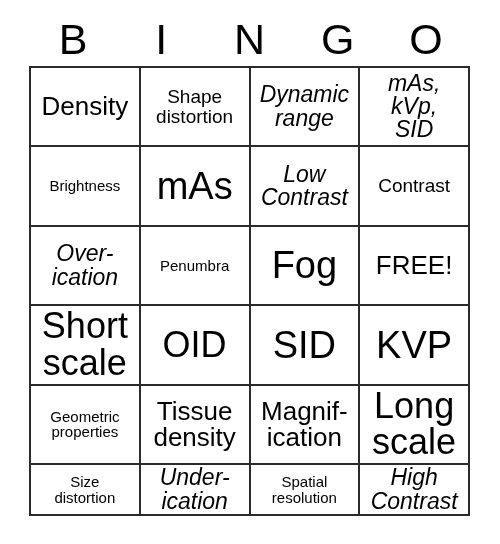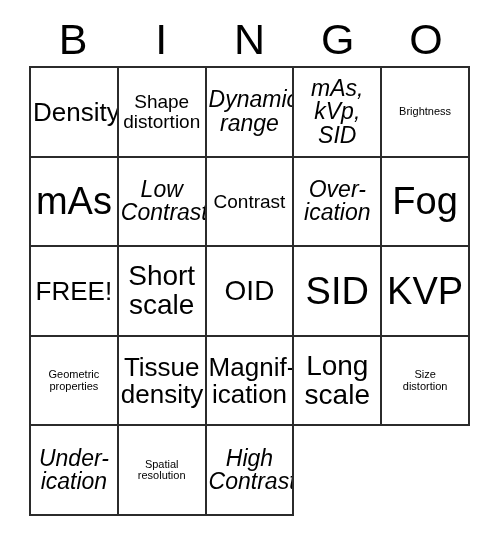--- a/index.html
+++ b/index.html
@@ -44,21 +44,21 @@
   }
 
   
   #bingo-grid {
     position: absolute;
     left: 29px;
     top: 66px;
     width: 441px;
     height: 450px;
     display: grid;
-    grid-template-columns: repeat(5, 1fr);
+    grid-template-columns: repeat(4, 1fr);
     grid-template-rows: repeat(5, 1fr);
     border-top: 2px solid #2b2b2b;
     border-left: 2px solid #2b2b2b;
     background: #ffffff;
   }
 
   .bingo-cell {
     border-right: 2px solid #2b2b2b;
     border-bottom: 2px solid #2b2b2b;
     display: flex;
@@ -72,25 +72,25 @@
 
   .cell-text {
     display: block;
     width: 100%;
     line-height: 1.02;
     white-space: pre-line;
     color: #000000;
   }
 
   
-  .fs-xs  .cell-text { font-size: 11px; }
+  .fs-xs  .cell-text { font-size: 15px; }
   .fs-s   .cell-text { font-size: 19px; }
   .fs-m   .cell-text { font-size: 23px; font-style: italic; }
   .fs-l   .cell-text { font-size: 26px; }
-  .fs-xl  .cell-text { font-size: 28px; }
+  .fs-xl  .cell-text { font-size: 36px; }
   .fs-xxl .cell-text { font-size: 38px; }
 </style>
 </head>
 <body>
 
 <div id="bingo-card">
 
   <div id="bingo-header">
     <div class="header-letter">B</div>
     <div class="header-letter">I</div>
@@ -125,20 +125,23 @@
       <div class="bingo-cell fs-m">
         <span class="cell-text">Low
 Contrast</span>
       </div>
       <div class="bingo-cell fs-s">
         <span class="cell-text">Contrast</span>
       </div>
       <div class="bingo-cell fs-m">
         <span class="cell-text">Over-
 ication</span>
+      </div>
+      <div class="bingo-cell fs-xs">
+        <span class="cell-text">Penumbra</span>
       </div>
       <div class="bingo-cell fs-xxl">
         <span class="cell-text">Fog</span>
       </div>
       <div class="bingo-cell fs-l">
         <span class="cell-text">FREE!</span>
       </div>
       <div class="bingo-cell fs-xl">
         <span class="cell-text">Short
 scale</span>

